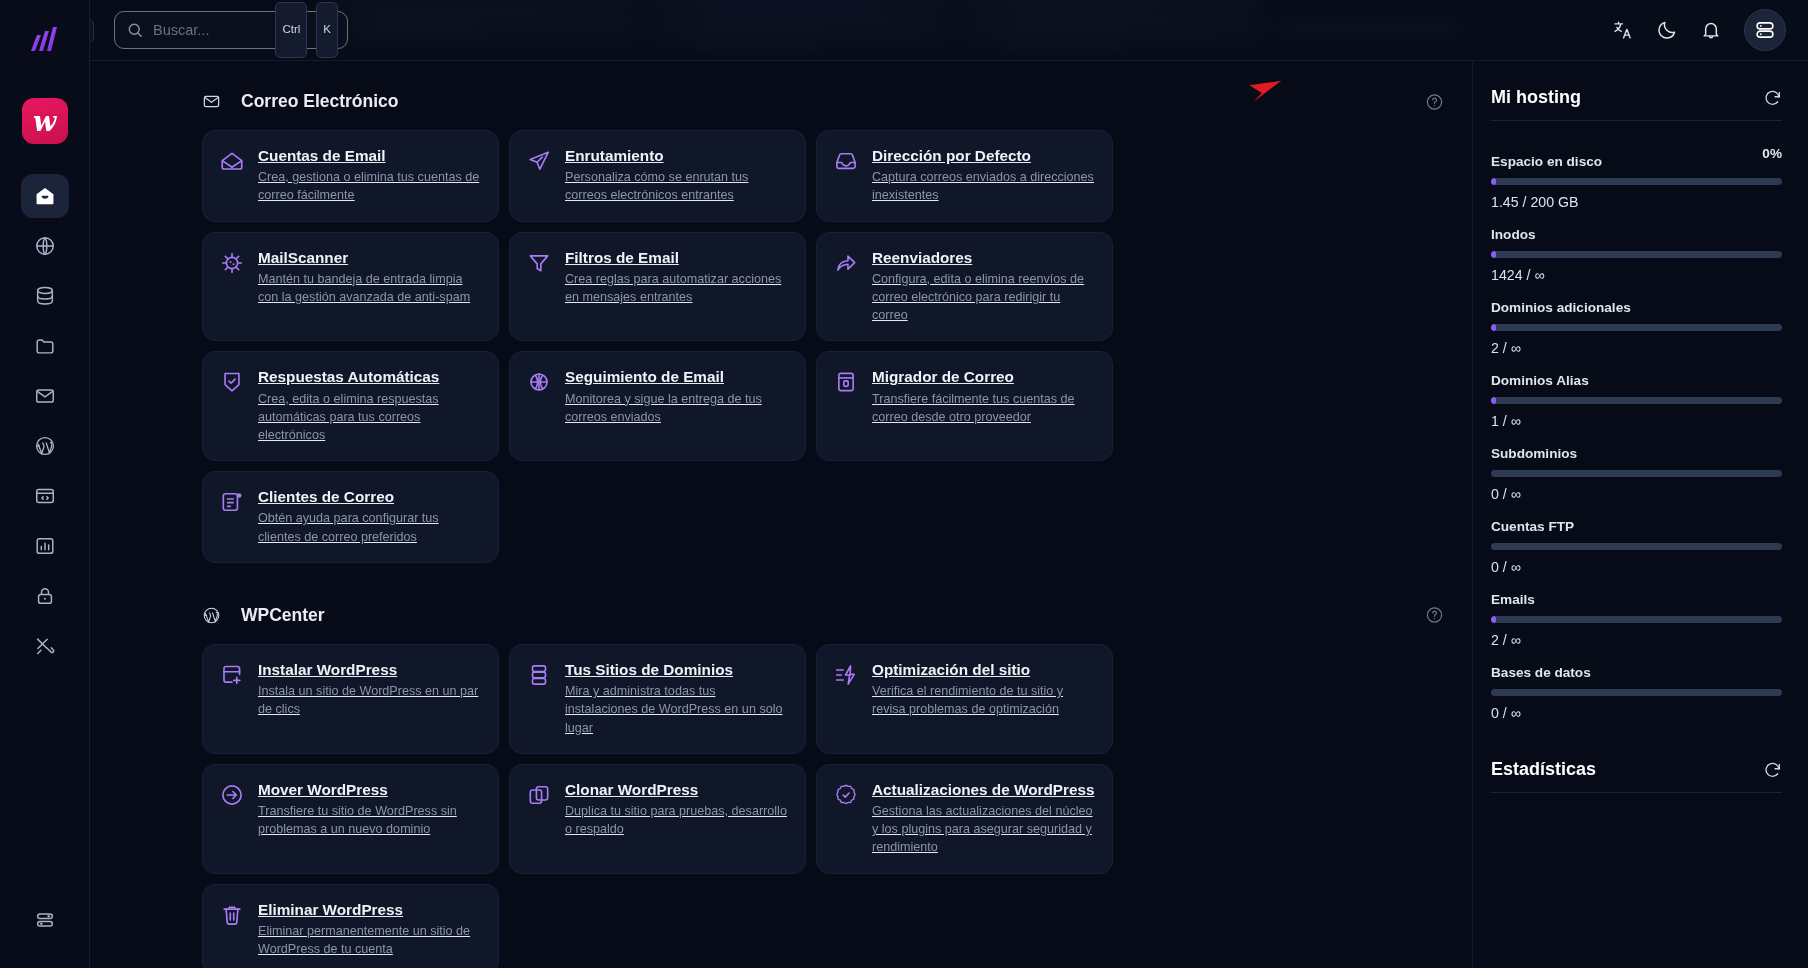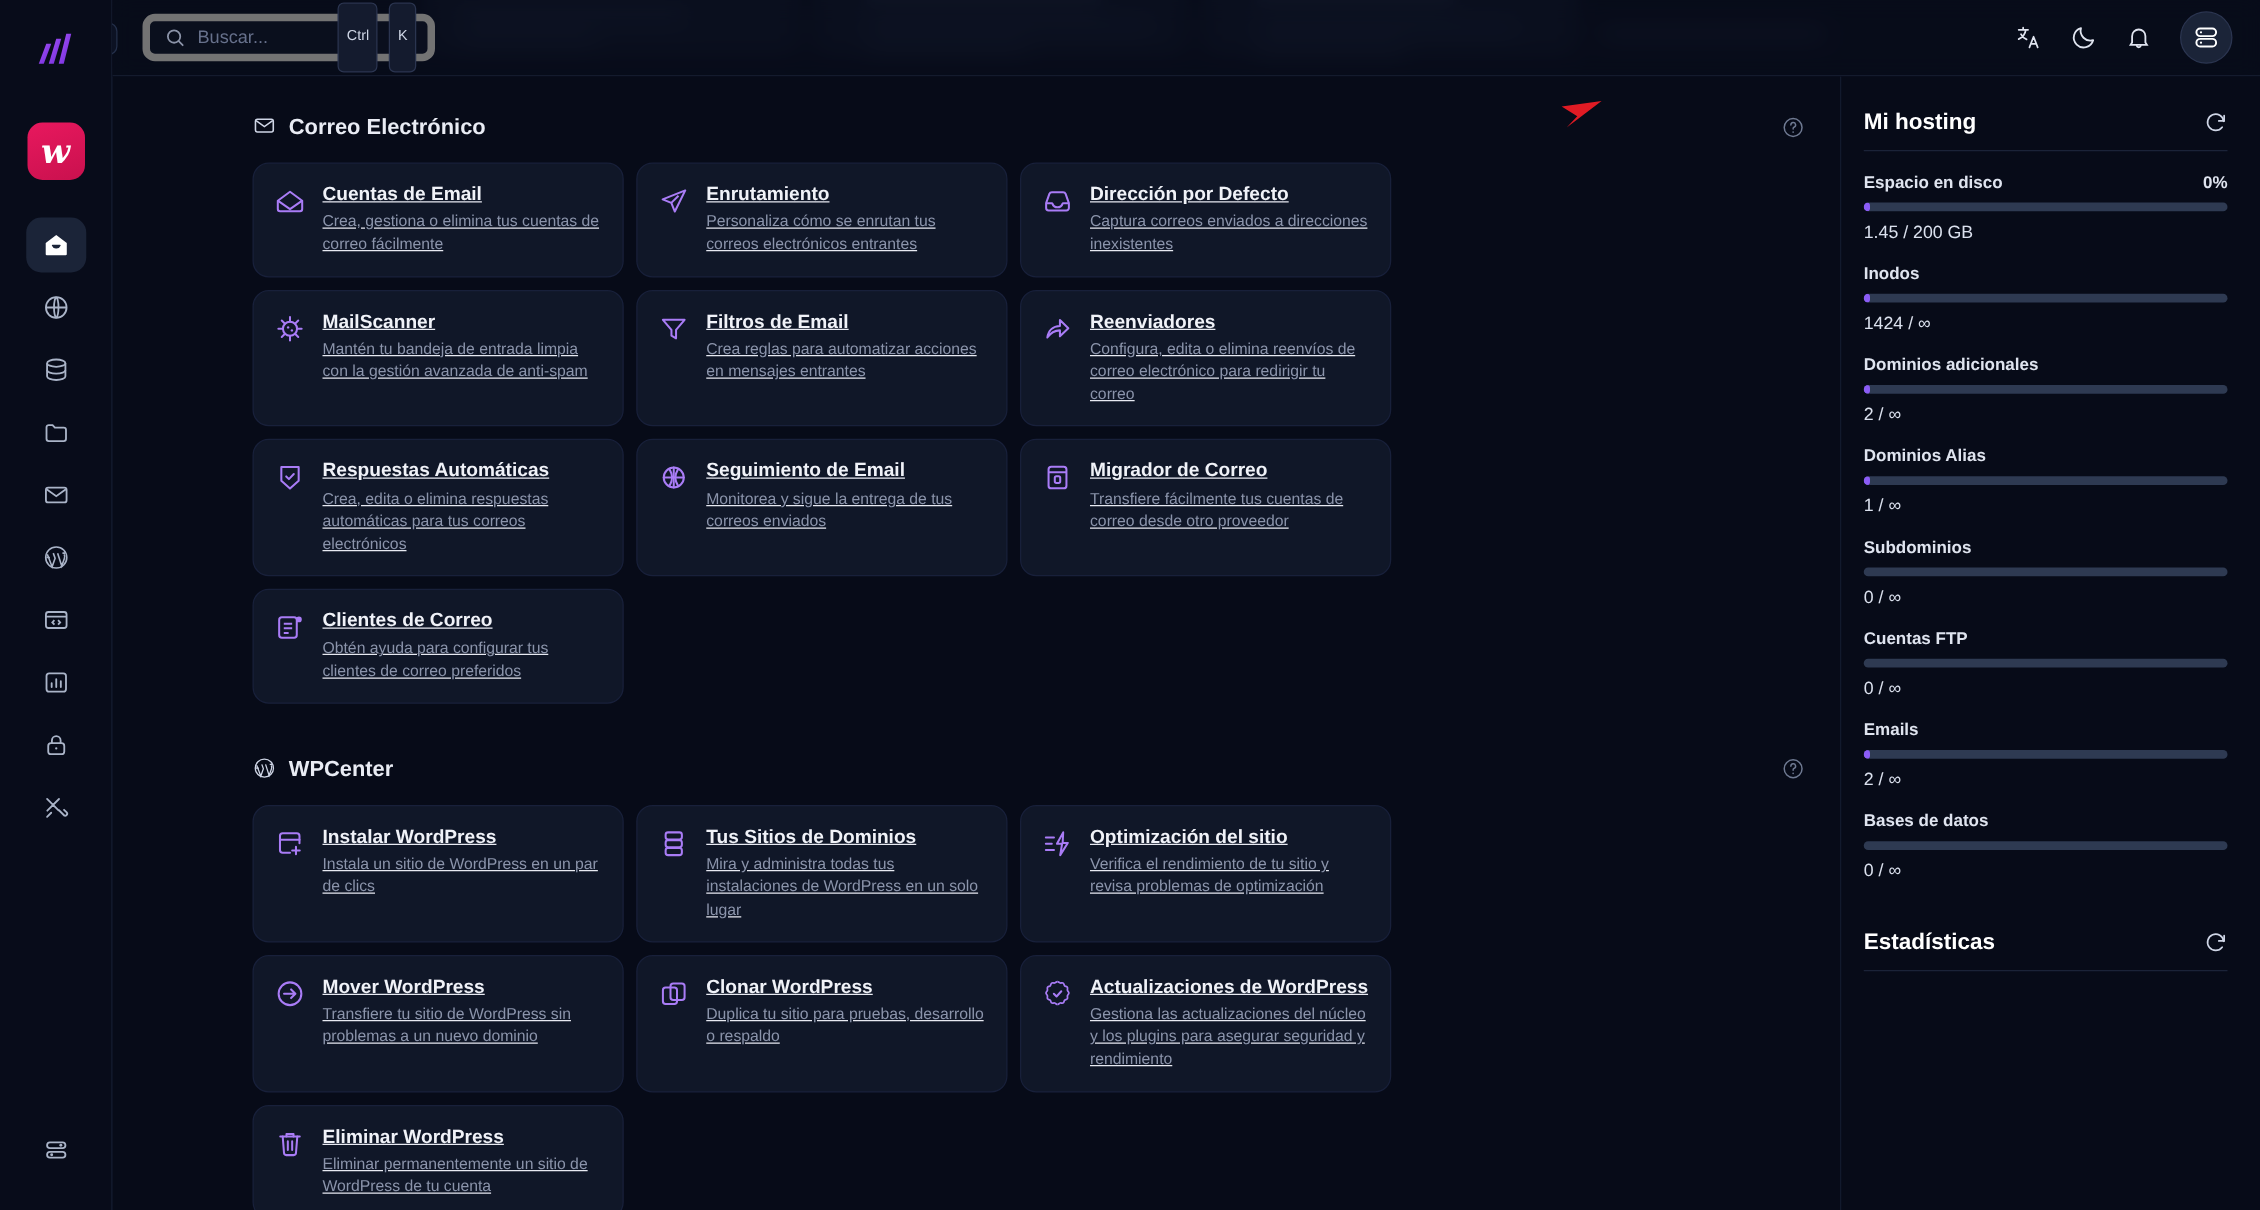--- a/index.html
+++ b/index.html
@@ -57,21 +57,21 @@
   .rail-toggle {
     position: absolute; left: -22px; top: 18px;
     width: 26px; height: 26px; border-radius: 7px;
     border: 1px solid #24304a; background: #0c1223;
     display: flex; align-items: center; justify-content: center;
     color: #b9c2d4; cursor: pointer; z-index: 41;
   }
   .search-box {
     margin-left: 24px;
     width: 234px; height: 38px; border-radius: 10px;
-    border: 6px solid #737373; background: rgba(13,18,34,0.6);
+    border: 1px solid #737373; background: rgba(13,18,34,0.6);
     display: flex; align-items: center; padding: 0 9px 0 11px; gap: 9px;
     cursor: text;
   }
   .search-box .ph { flex: 1; color: #67718c; font-size: 14.5px; }
   .kcap {
     border: 1px solid #2b3550; border-radius: 5px; background: #141b2e;
     color: #cfd6e6; font-size: 11.5px; padding: 20px 6px; line-height: 1.2;
   }
   .top-right { margin-left: auto; display: flex; align-items: center; gap: 22px; }
   .ticon { color: #dfe4ef; cursor: pointer; display:flex; }
@@ -99,21 +99,21 @@
   }
 
   
   .content {
     position: absolute; top: 61px; left: 0; right: 0; bottom: 0;
     display: flex; z-index: 10;
   }
   .center-col { flex: 1; padding: 30px 0 0 0; min-width: 0; }
   .section { padding-left: 112px; padding-right: 28px; }
   .section-head {
-    display: flex; align-items: flex-start; gap: 10px;
+    display: flex; align-items: center; gap: 20px;
     margin-bottom: 18px; position: relative;
   }
   .section-head .sh-icon { color: #cfd6e6; display: flex; }
   .section-head .sh-icon svg { width: 19px; height: 19px; }
   .section-head .sh-title { font-size: 17.5px; font-weight: 600; color: #e9ecf4; }
   .help-dot {
     position: absolute; right: 0; top: 50%; transform: translateY(-50%);
     width: 19px; height: 19px; color: #6f7a92; cursor: pointer;
   }
   .help-dot svg { width: 19px; height: 19px; }
@@ -144,21 +144,21 @@
     display: flex; align-items: center; justify-content: space-between;
     padding-bottom: 12px; border-bottom: 1px solid #1b2338;
     position: relative;
   }
   .panel-title { font-size: 18px; font-weight: 700; color: #ffffff; }
   .refresh-btn { color: #cfd6e6; cursor: pointer; display: flex; }
   .refresh-btn svg { width: 19px; height: 19px; }
   .stat { margin-top: 17px; }
   .stat-label { font-size: 13.6px; font-weight: 600; color: #dfe4ef; margin-bottom: 9px; }
   .stat-row { display: flex; align-items: center; justify-content: space-between; margin-bottom: 9px; }
-  .stat-row .stat-label { margin-bottom: 0; }
+  .stat-row .stat-label { margin-bottom: 0; margin-top: 16px; }
   .stat-pct { font-size: 13.6px; color: #dfe4ef; font-weight: 600; }
   .bar { height: 7px; border-radius: 4px; background: #2e3a52; overflow: hidden; position: relative; }
   .bar > i { position: absolute; left: 0; top: 0; bottom: 0; background: #8b5cf6; border-radius: 4px; display: block; }
   .stat-val { font-size: 14.2px; color: #dbe1ee; margin-top: 9px; }
   .panel-head.second { margin-top: 38px; }
 
   
   .annot {
     position: absolute; left: 1240px; top: 70px;
     width: 42px; height: 42px; z-index: 60; pointer-events: none;

